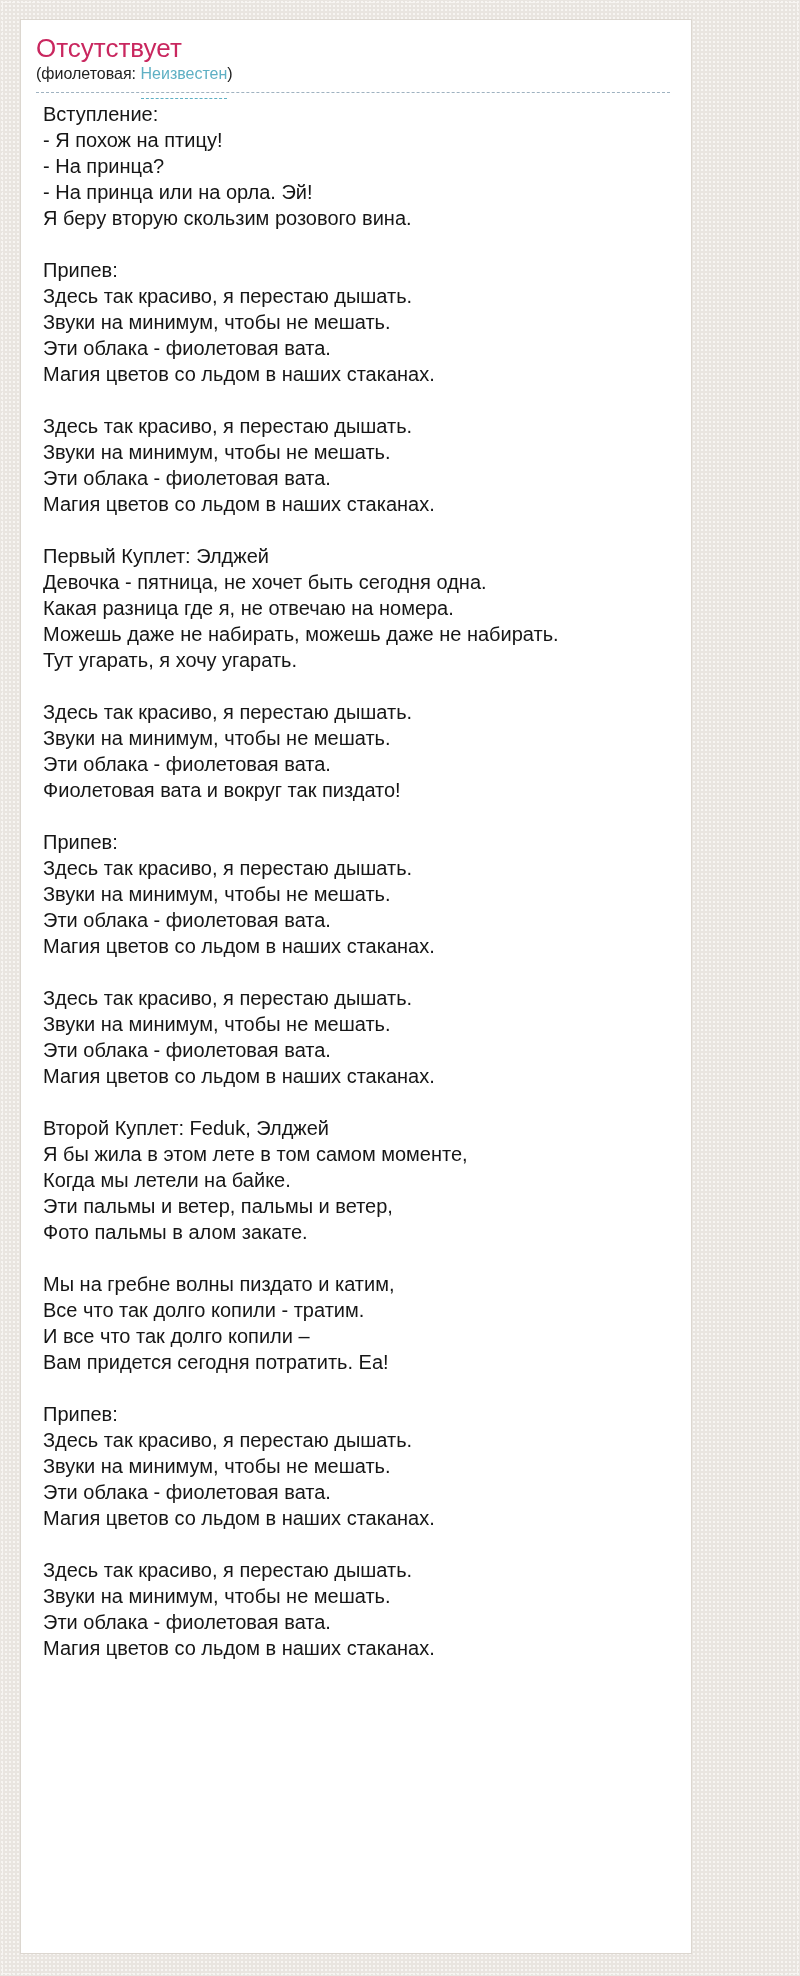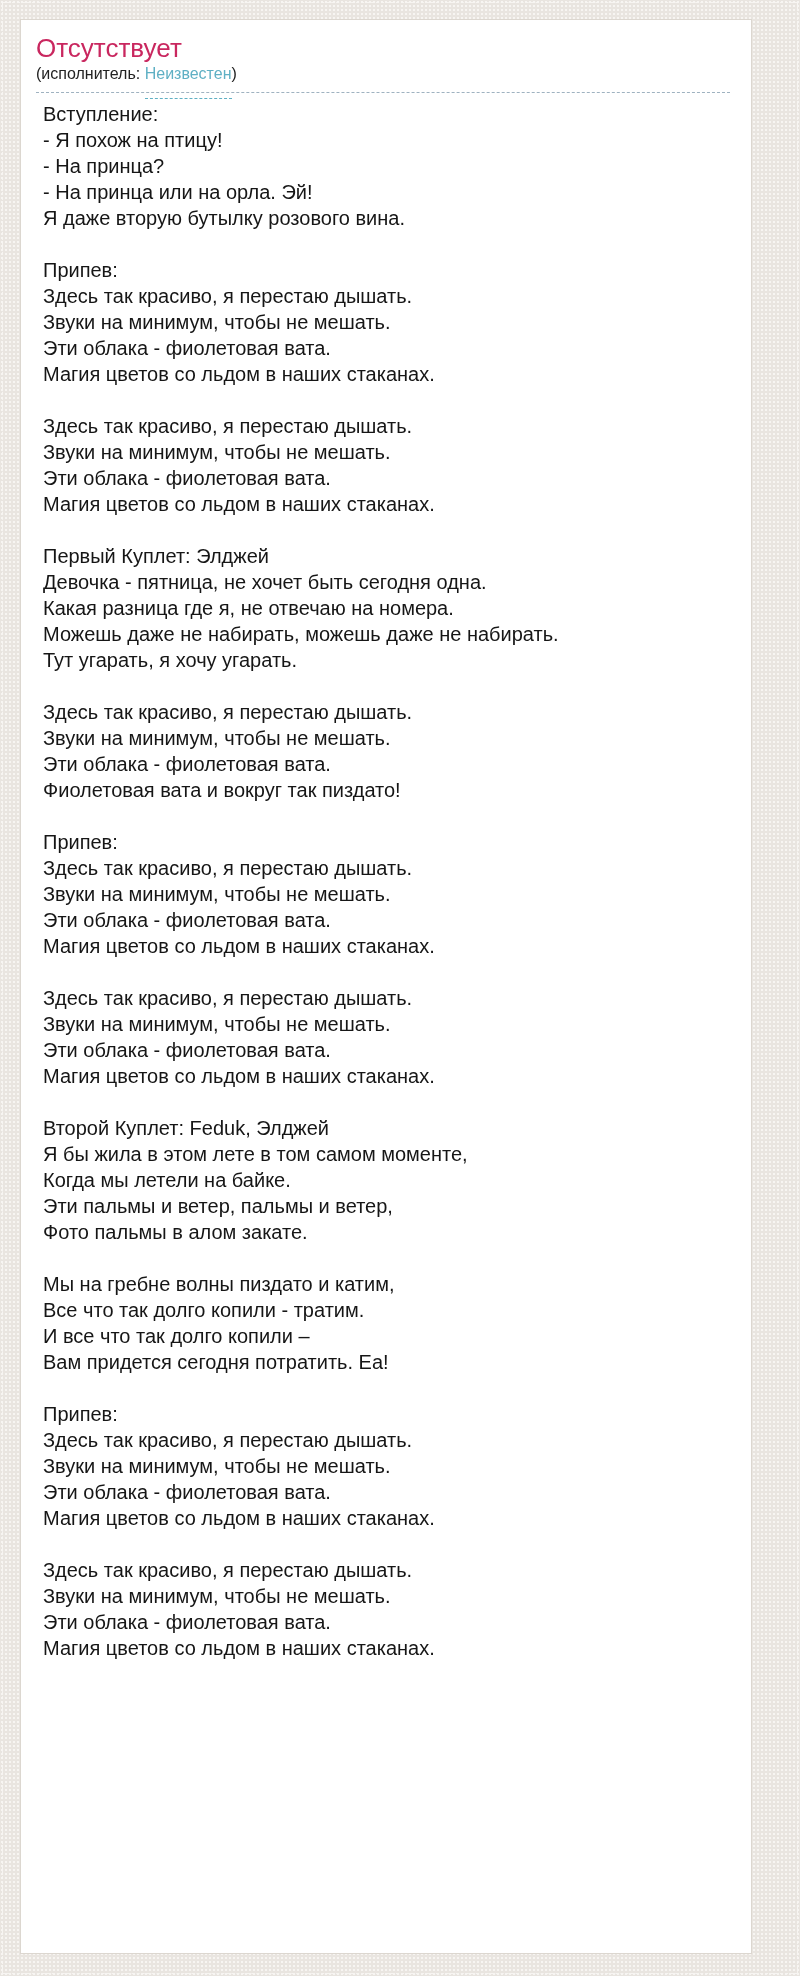--- a/index.html
+++ b/index.html
@@ -27,21 +27,21 @@
   .page-border {
     position: absolute;
     inset: 2px;
     border: 1px dashed var(--color-page-dots);
     pointer-events: none;
   }
   .panel {
     position: absolute;
     left: 20px;
     top: 19px;
-    width: 732px;
+    width: 672px;
     height: 1935px;
     background: var(--color-panel);
     border: 1px solid var(--color-panel-border);
     padding: 12px 20px 20px 15px;
     overflow: hidden;
   }
   .song-title {
     font-size: 26px;
     line-height: 32px;
     font-weight: normal;
@@ -75,28 +75,28 @@
   }
   .stanza:last-child { margin-bottom: 0; }
 </style>
 </head>
 <body>
 
 <div class="page-border"></div>
 
 <div class="panel">
   <h1 class="song-title">Отсутствует</h1>
-  <div class="artist-line"><span>(исполнитель: </span><a class="artist-link">Неизвестен</a><span>)</span></div>
+  <div class="artist-line"><span>(фиолетовая: </span><a class="artist-link">Неизвестен</a><span>)</span></div>
 
   <div class="lyrics">
       <p class="stanza">Вступление:
 - Я похож на птицу!
 - На принца?
 - На принца или на орла. Эй!
-Я даже вторую бутылку розового вина.</p>
+Я беру вторую скользим розового вина.</p>
       <p class="stanza">Припев:
 Здесь так красиво, я перестаю дышать.
 Звуки на минимум, чтобы не мешать.
 Эти облака - фиолетовая вата.
 Магия цветов со льдом в наших стаканах.</p>
       <p class="stanza">Здесь так красиво, я перестаю дышать.
 Звуки на минимум, чтобы не мешать.
 Эти облака - фиолетовая вата.
 Магия цветов со льдом в наших стаканах.</p>
       <p class="stanza">Первый Куплет: Элджей

